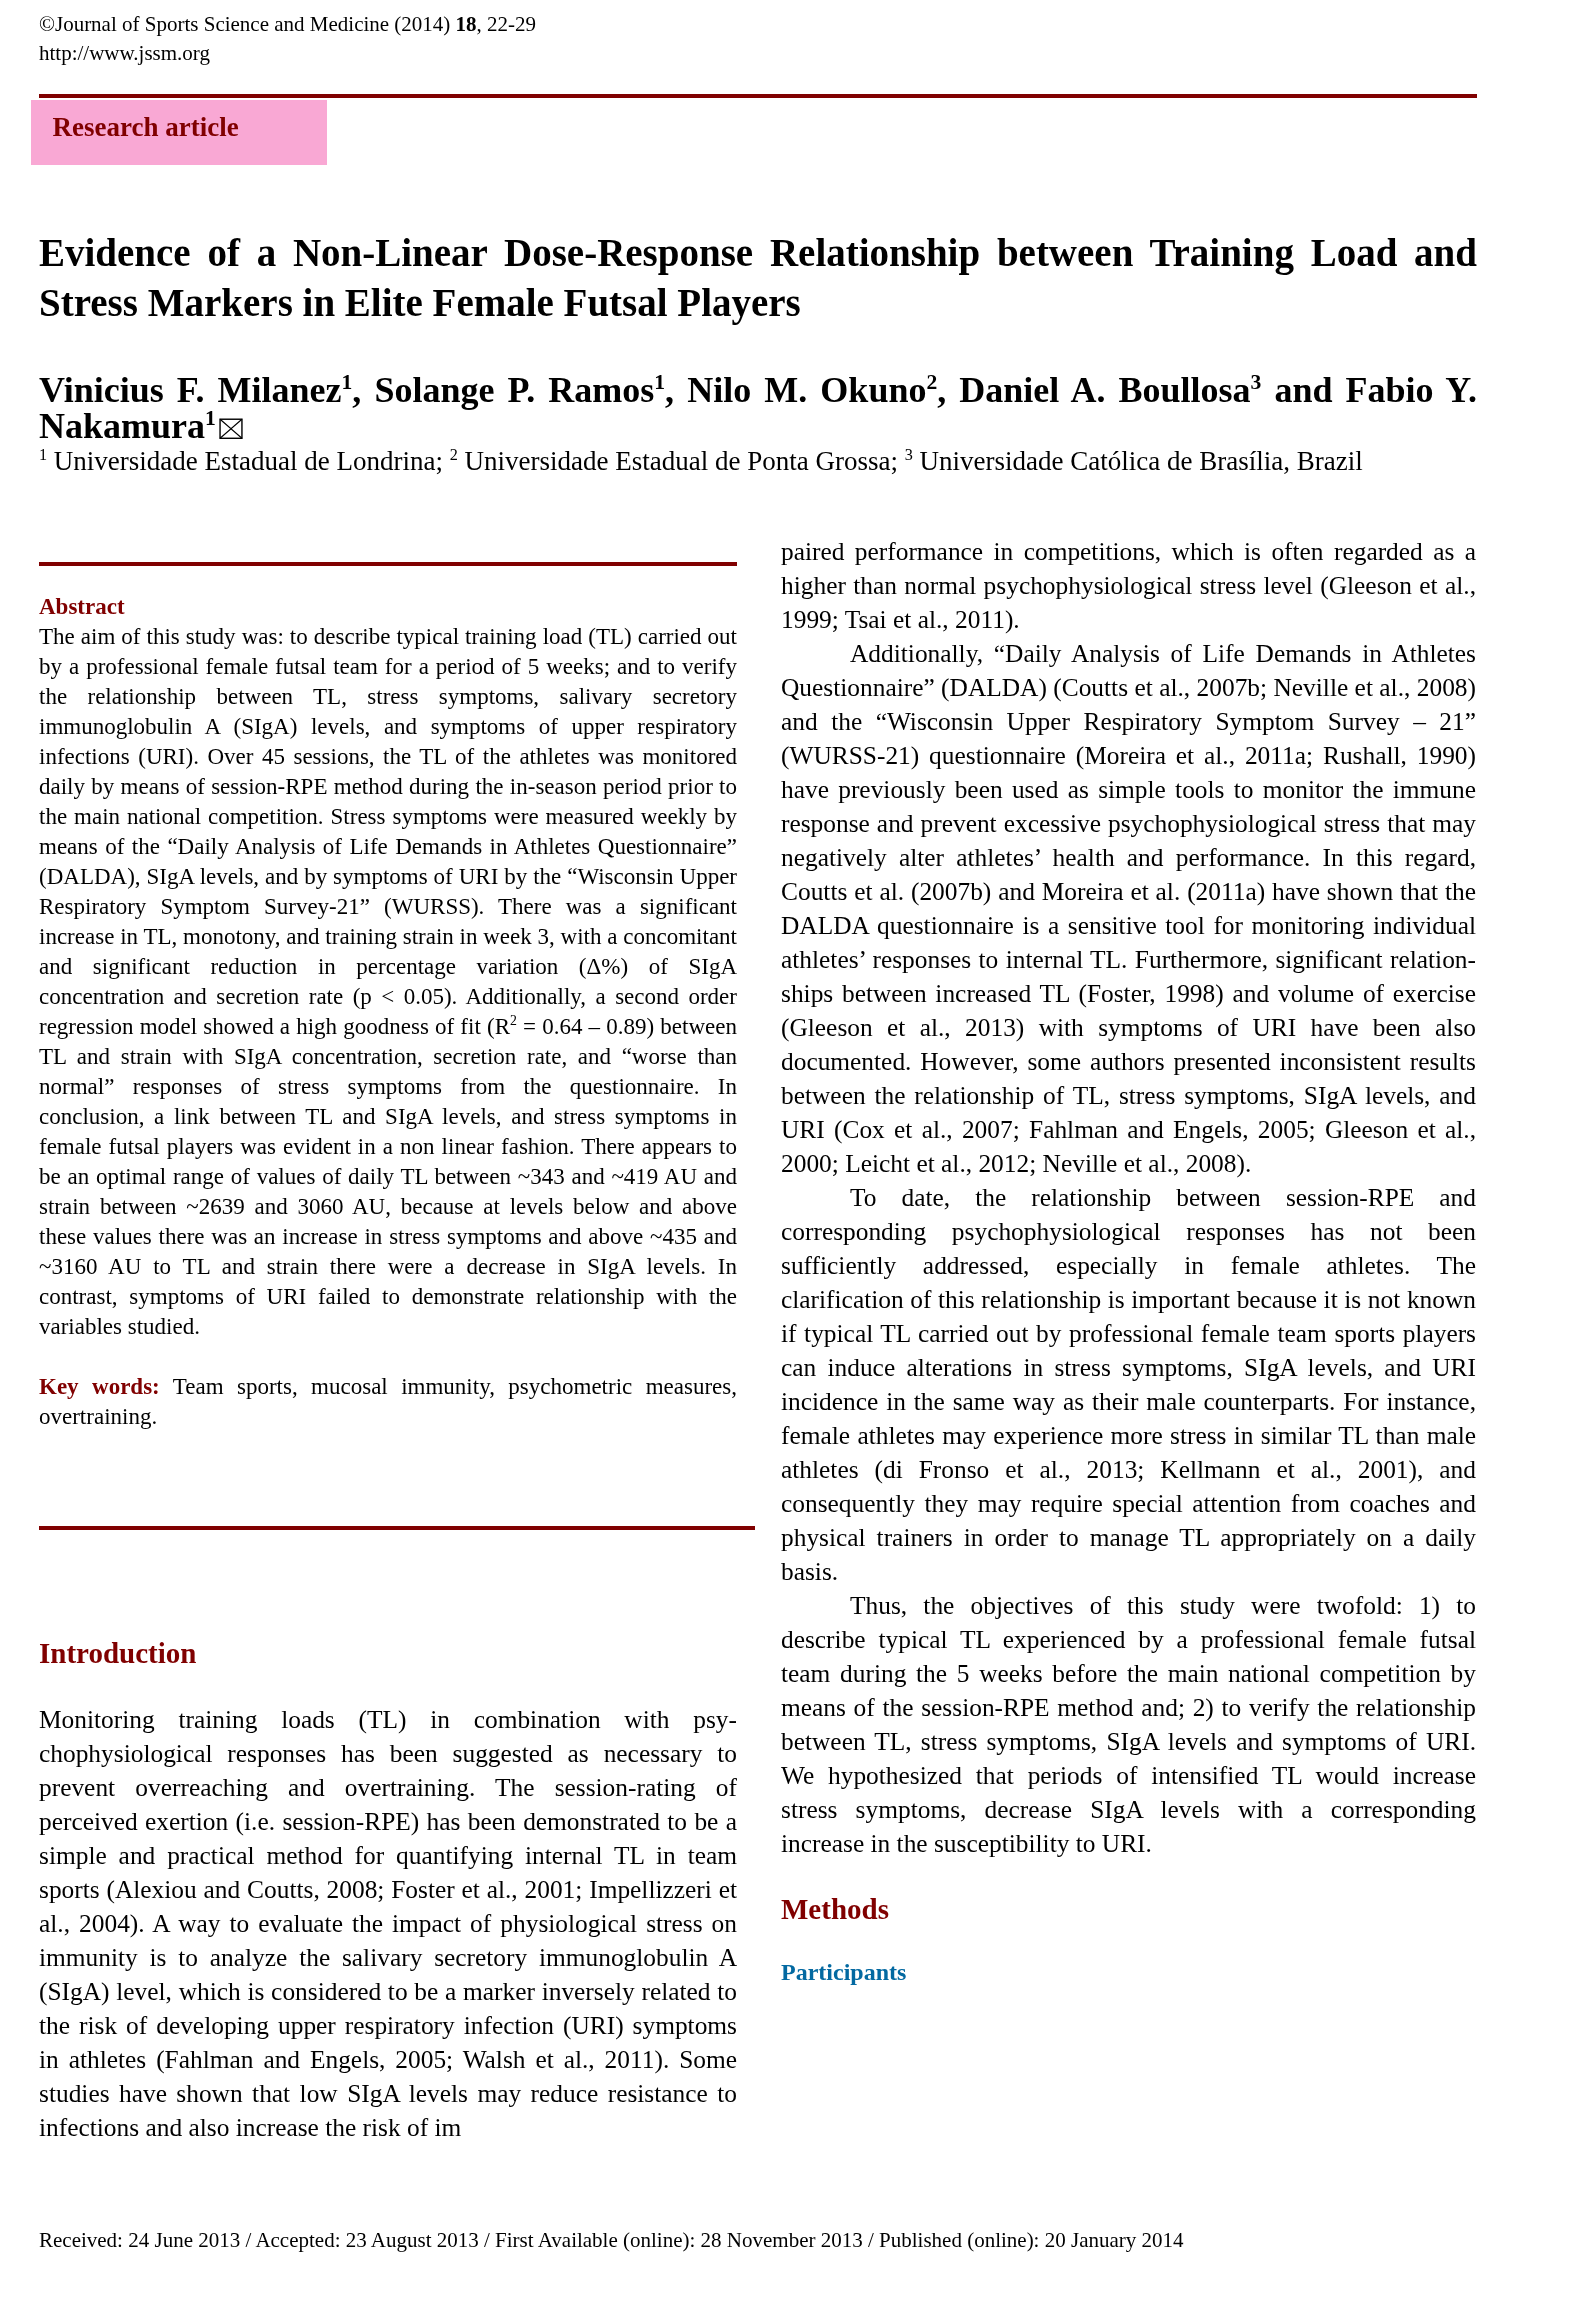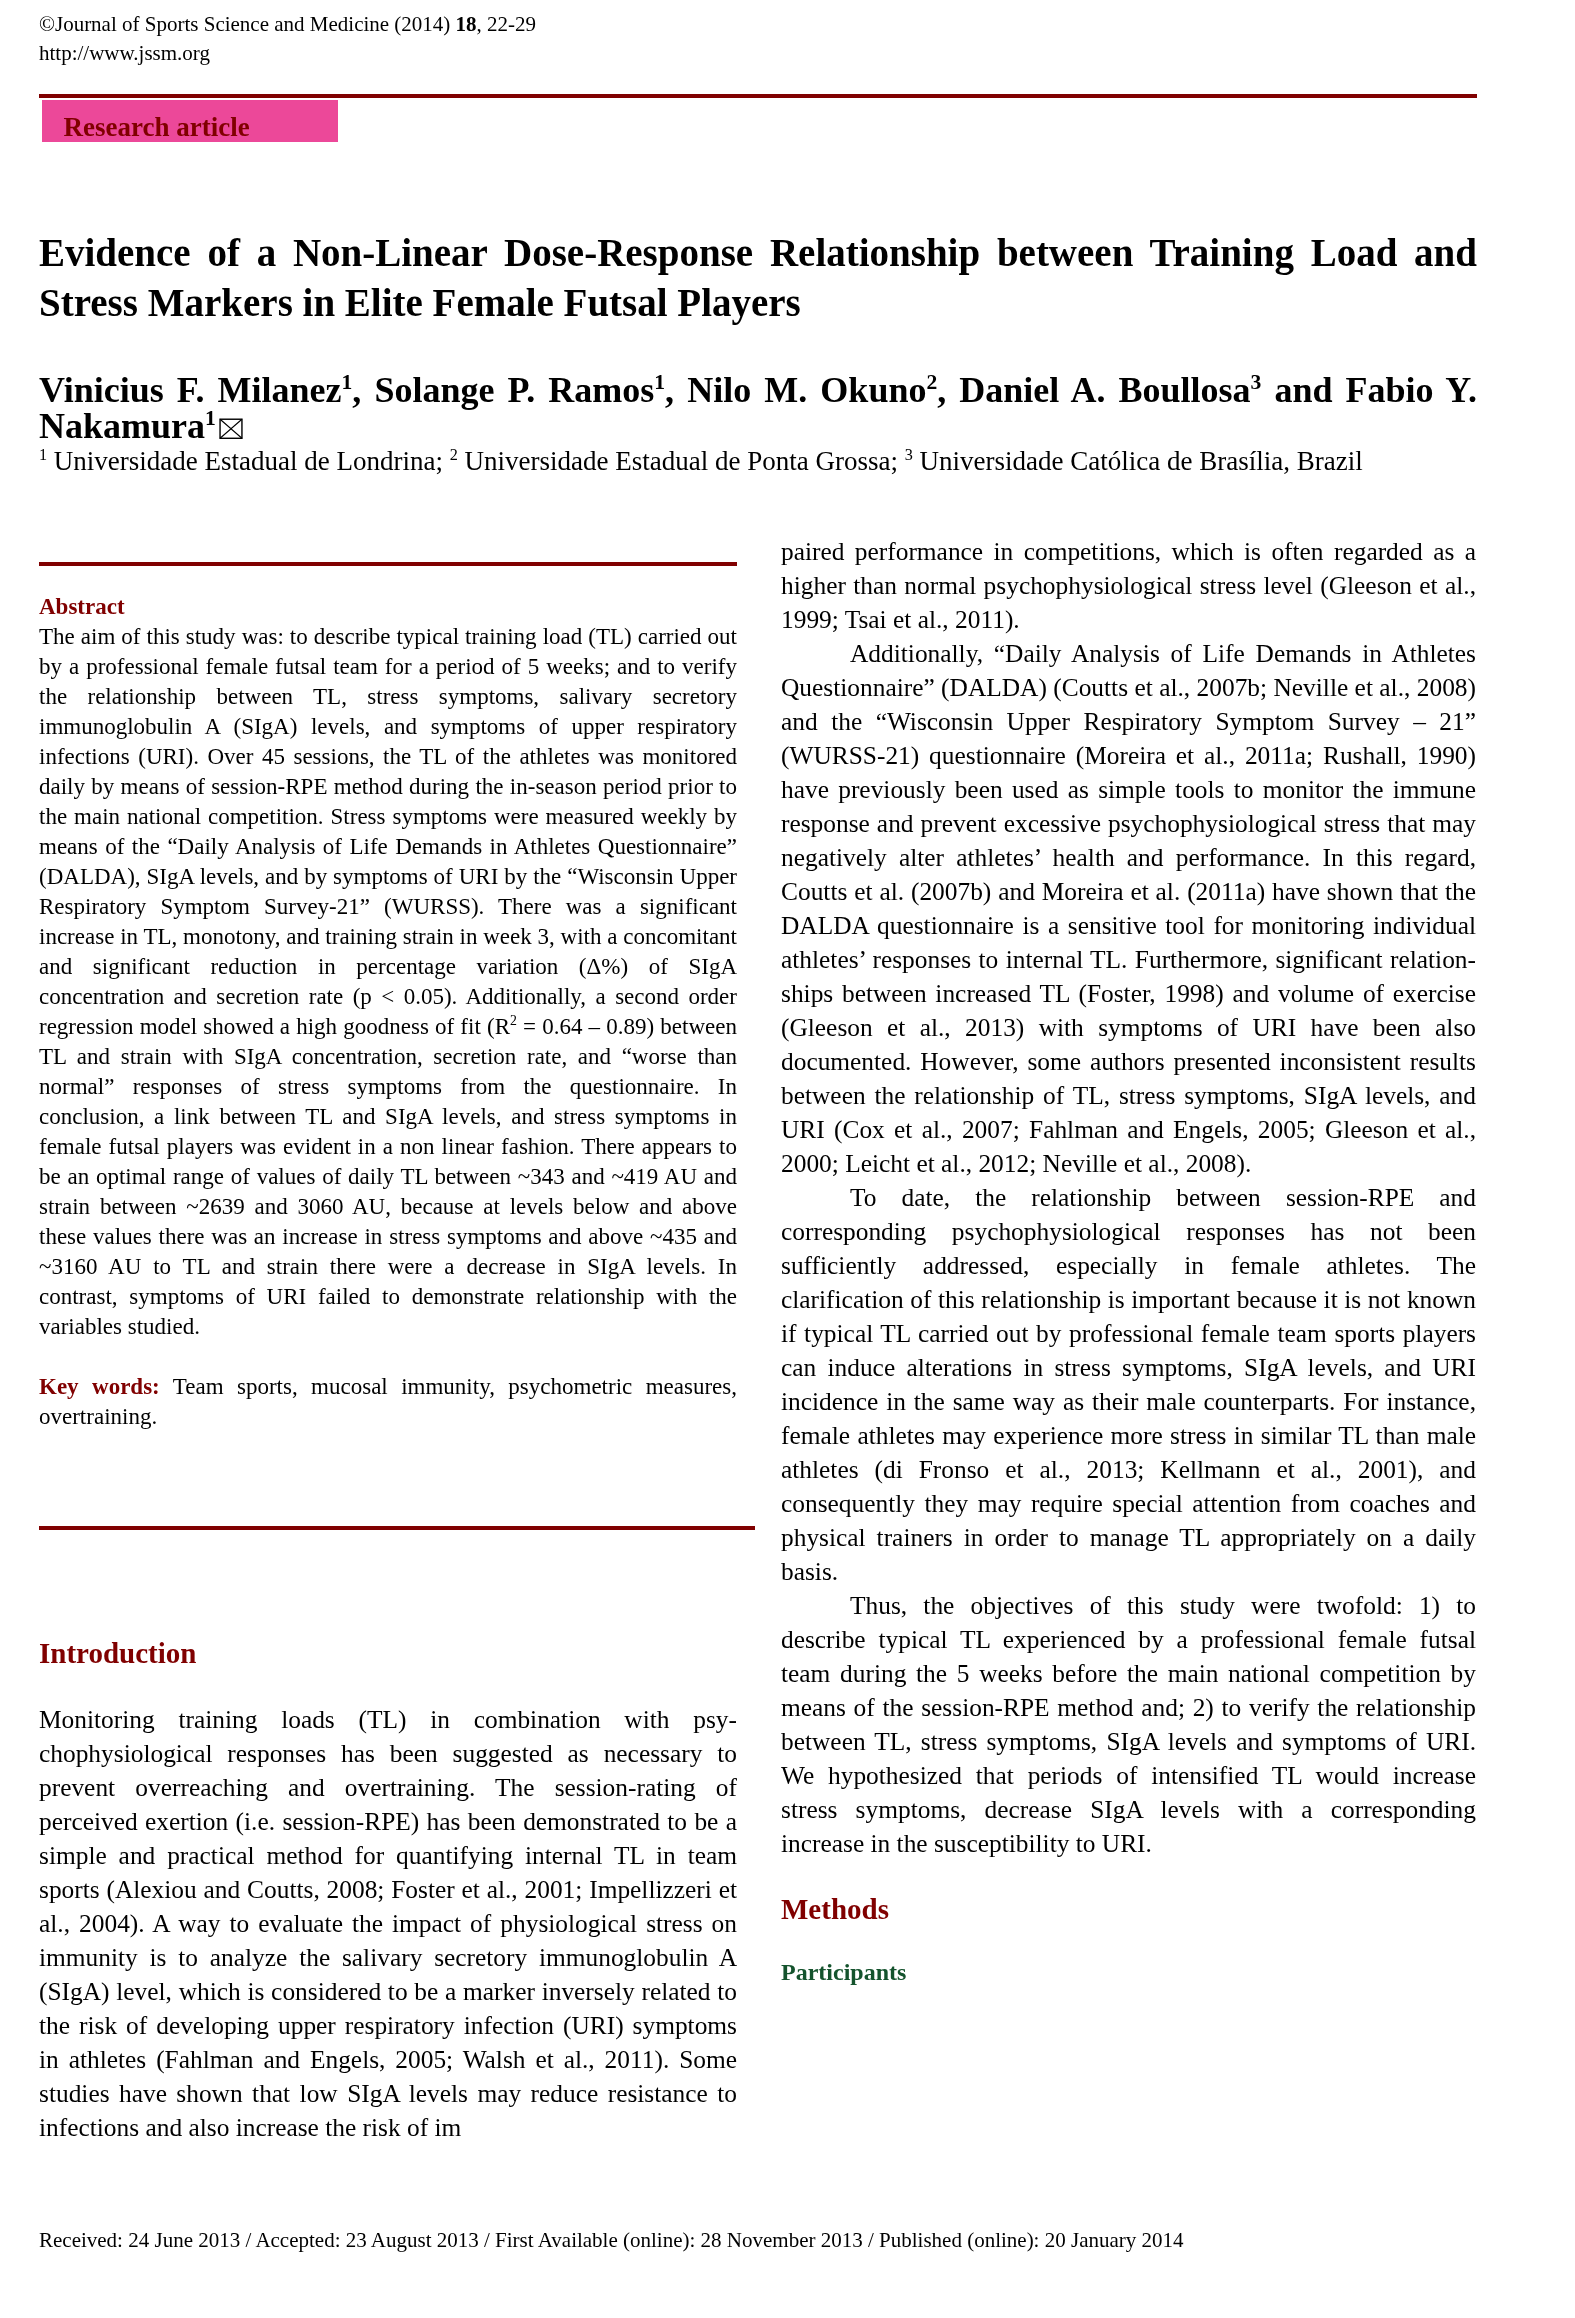--- a/index.html
+++ b/index.html
@@ -4,21 +4,21 @@
 <style>
   html, body { margin: 0; padding: 0; background: #ffffff; }
   body {
     width: 1576px; height: 2319px; position: relative; overflow: hidden;
     font-family: "Liberation Serif", "DejaVu Serif", serif; color: #000;
   }
   .abs { position: absolute; }
   .hdr-line { font-size: 21px; line-height: 29px; }
   .rule { position: absolute; background: #800000; height: 3.6px; }
   .badge {
-    left: 42px; top: 100px; width: 296px; height: 42px; background: #ec4899;
+    left: 31px; top: 100px; width: 296px; height: 65px; background: #f9a8d4;
   }
   .badge span {
     position: absolute; left: 21.5px; top: 11.5px; font-weight: bold;
     color: #800000; font-size: 27px; line-height: 31.5px;
   }
   .title {
     left: 39px; top: 228px; width: 1438px; font-weight: bold; font-size: 39px;
     line-height: 50px; text-align: justify;
   }
   .authors {
@@ -35,21 +35,21 @@
   .col-right { left: 781px; width: 695px; }
   .abstract-head {
     font-weight: bold; color: #800000; font-size: 23px; line-height: 30px; margin-top: 18px;
   }
   .abstract-text {
     font-size: 23px; line-height: 30px; text-align: justify;
   }
   .kw { font-size: 23px; line-height: 30px; text-align: justify; }
   .kw b { color: #800000; }
   .sec-head { font-weight: bold; color: #800000; font-size: 29px; line-height: 34px; }
-  .subsec-head { font-weight: bold; color: #14532d; font-size: 24px; line-height: 31.5px; }
+  .subsec-head { font-weight: bold; color: #0369a1; font-size: 24px; line-height: 31.5px; }
   .body-text { font-size: 25.4px; line-height: 34px; text-align: justify; }
   .body-text p { margin: 0; }
   .indent { text-indent: 69px; }
   .footer { left: 39px; top: 2227px; font-size: 21px; line-height: 26px; white-space: nowrap; }
 </style>
 </head>
 <body>
 
 <div class="abs hdr-line" style="left:39px; top:10px;">
   <span>©Journal of Sports Science and Medicine (2014) </span><b>18</b><span>, 22-29</span>

